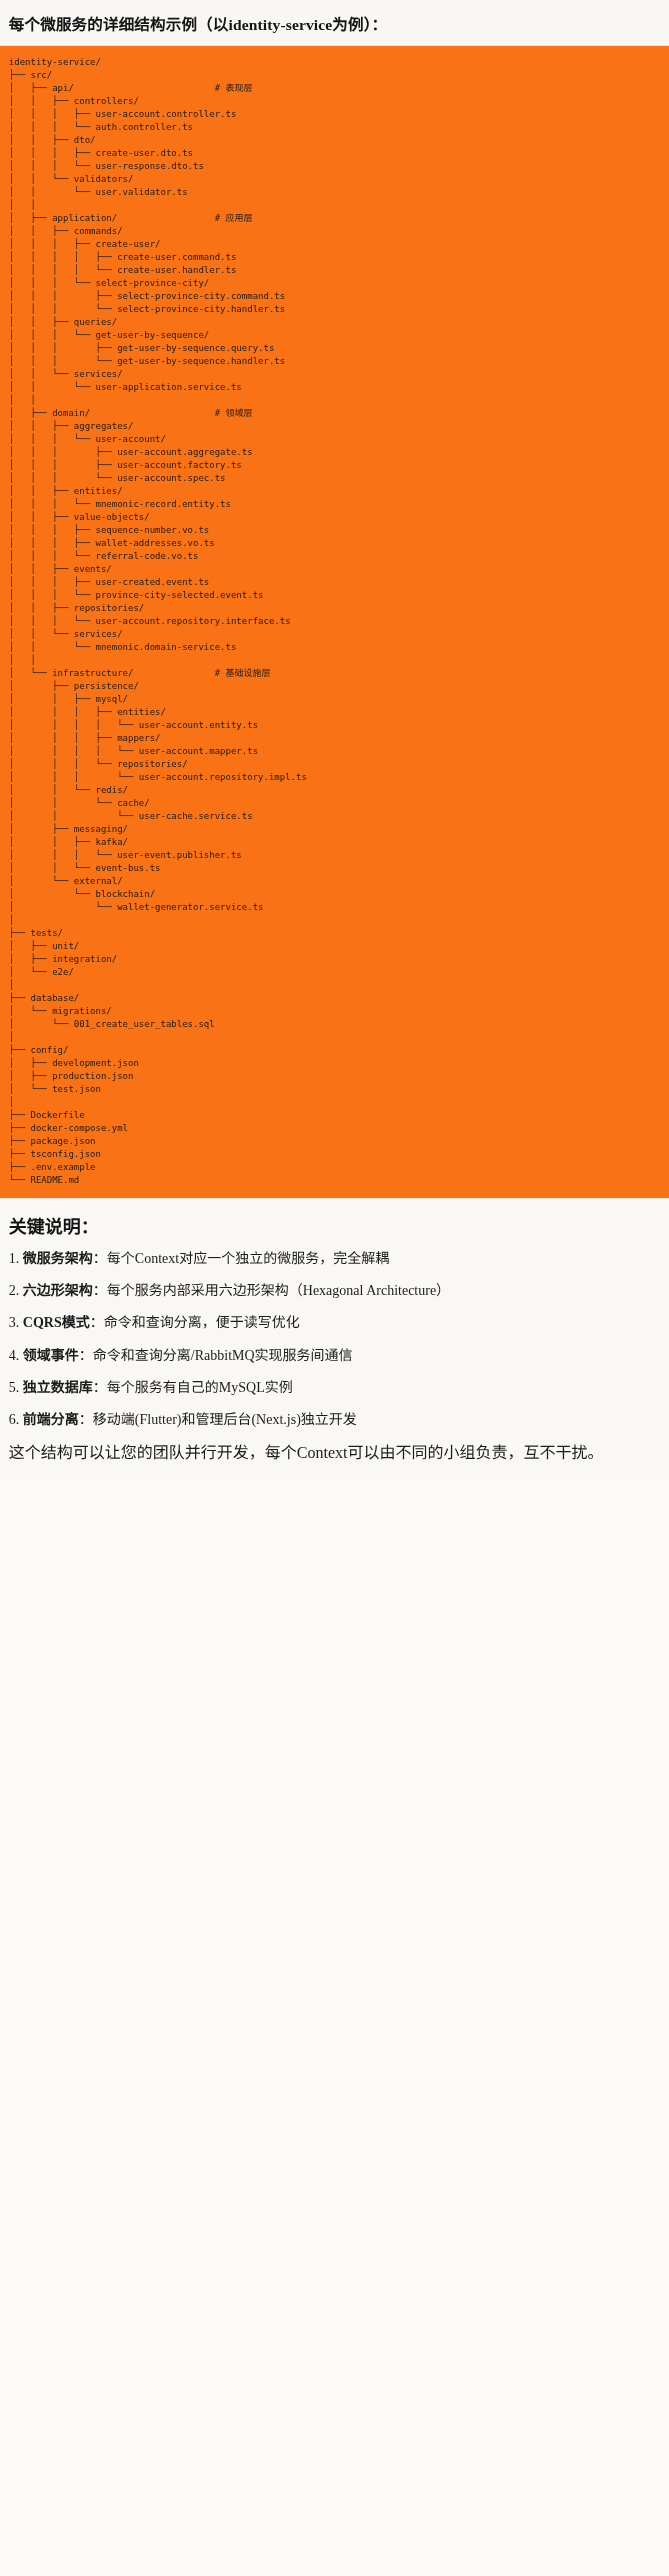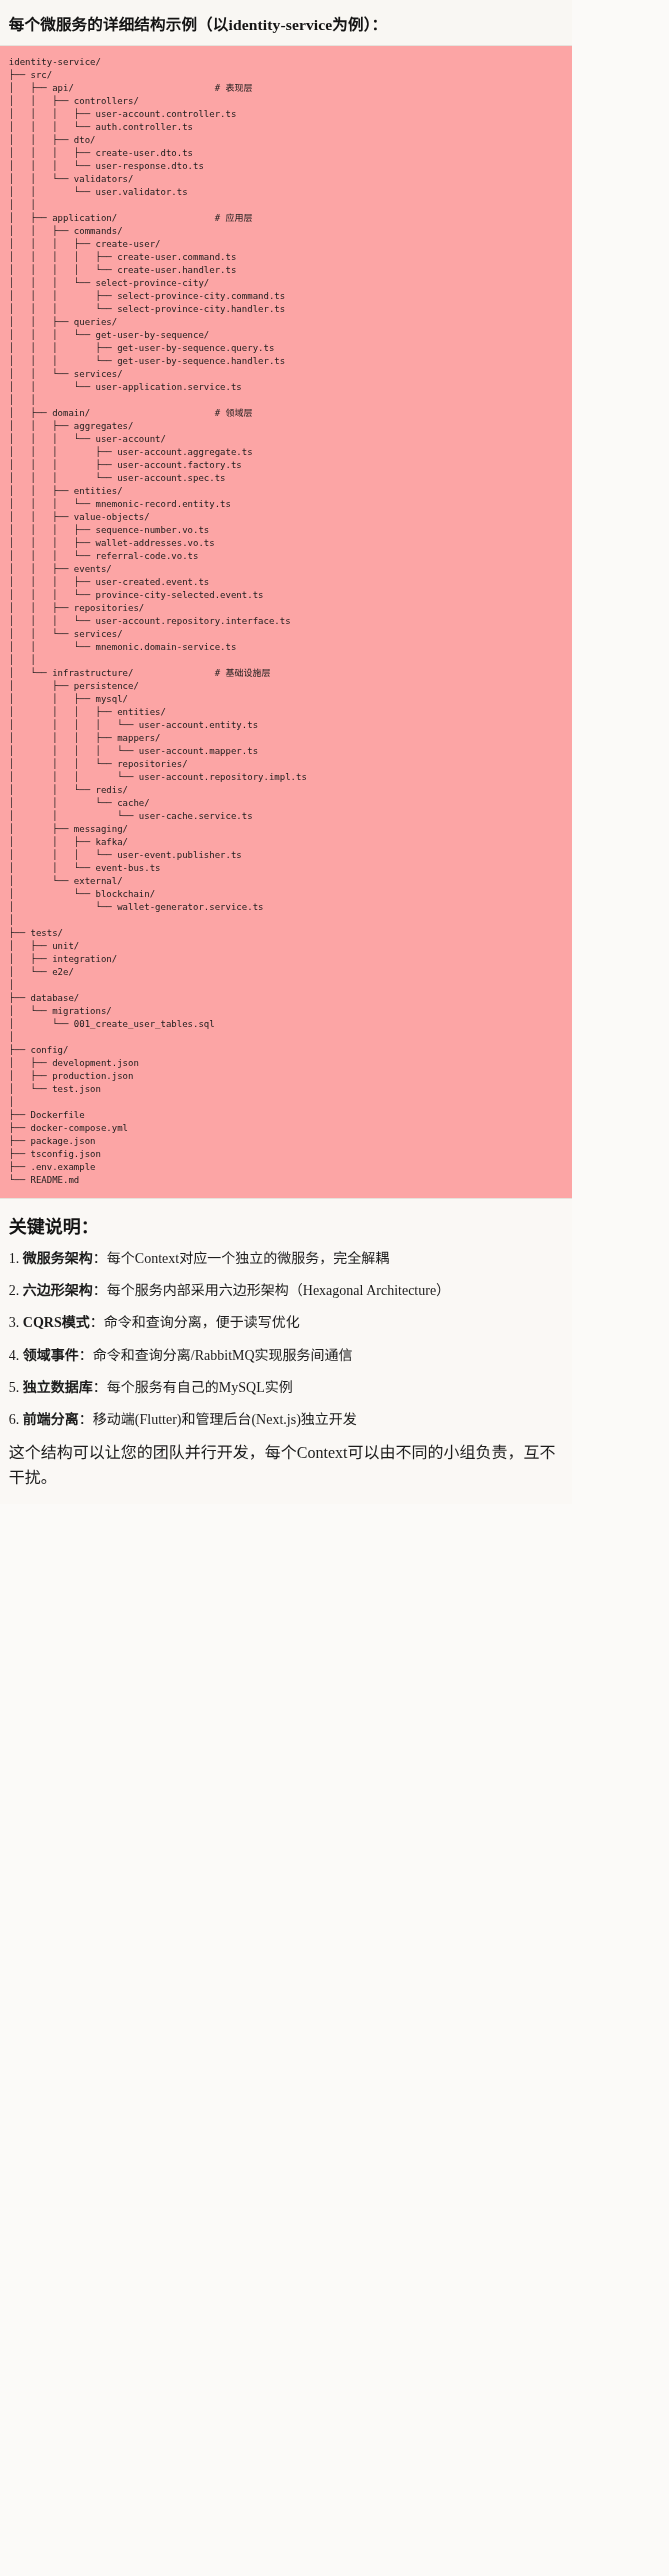--- a/index.html
+++ b/index.html
@@ -8,21 +8,21 @@
     padding: 0;
     background: #fbfaf8;
   }
   body {
     width: 669px;
     font-family: "Liberation Sans", "DejaVu Sans", sans-serif;
     color: #1f1f1f;
     -webkit-font-smoothing: antialiased;
   }
   .page {
-    width: 572px;
+    width: 669px;
     box-sizing: border-box;
     background: #fbfaf8;
   }
 
   
   .title-block {
     padding: 13.8px 8.8px 10px 8.8px;
     border-bottom: 0.6px solid #e6e3dd;
     background: #f9f7f3;
   }
@@ -31,21 +31,21 @@
     font-weight: bold;
     line-height: 1.35;
     letter-spacing: 0.1px;
     color: #141414;
     font-family: "Liberation Serif", "DejaVu Serif", serif;
   }
 
   
   .tree-block {
     padding: 10px 8.8px 11.3px 8.8px;
-    background: #fca5a5;
+    background: #f97316;
   }
   pre.tree {
     margin: 0;
     font-family: "DejaVu Sans Mono", "Liberation Mono", monospace;
     font-size: 9px;
     line-height: 13px;
     color: #1b1b1b;
     white-space: pre;
     letter-spacing: 0px;
     tab-size: 4;

